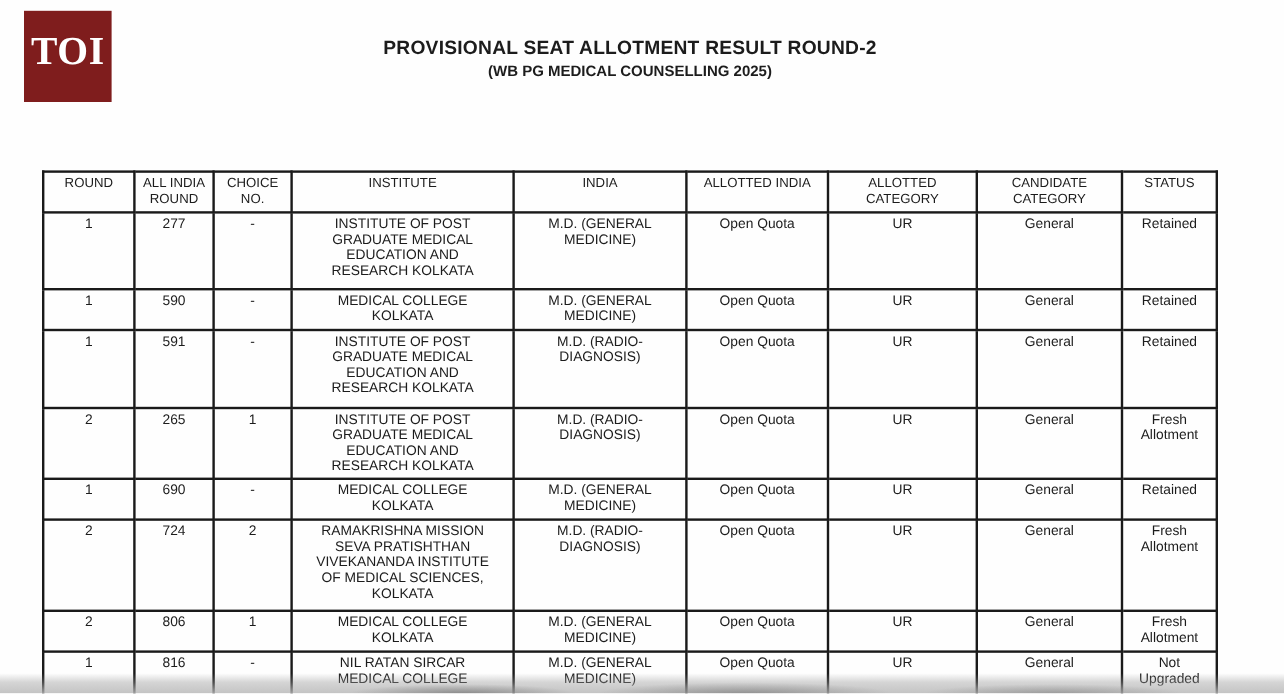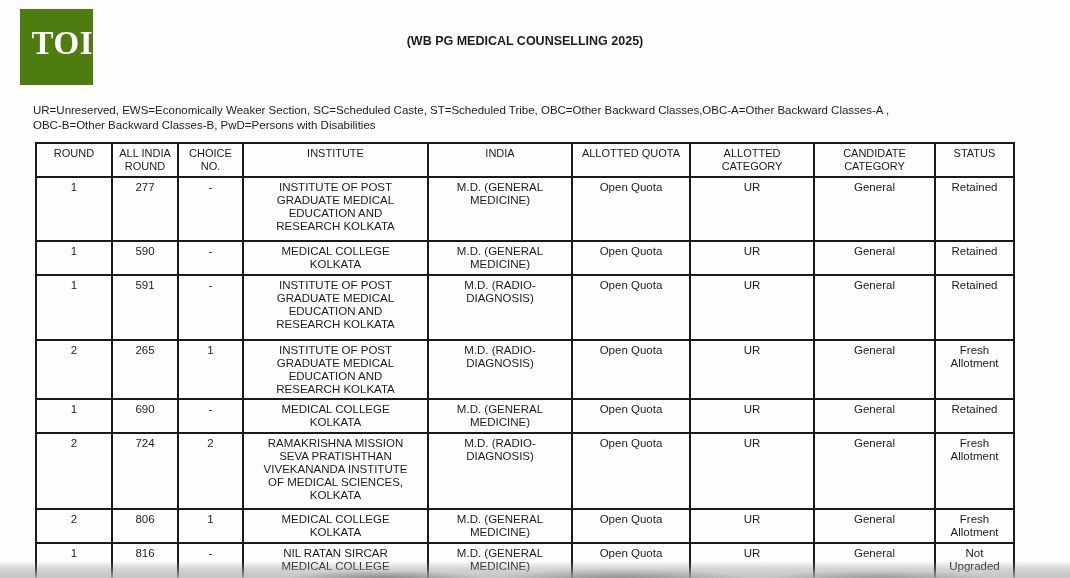--- a/index.html
+++ b/index.html
@@ -63,30 +63,29 @@
       radial-gradient(170px 13px at 58% 100%, rgba(95,95,95,0.50), transparent 72%),
       radial-gradient(150px 11px at 82% 100%, rgba(105,105,105,0.45), transparent 72%),
       linear-gradient(to bottom, rgba(160,160,160,0) 0%, rgba(150,150,150,0.40) 45%, rgba(185,185,185,0.85) 100%);
   }
 </style>
 </head>
 <body>
 
 <div class="page">
 
-  <div class="logo" style="background: #4d7c0f; justify-content: flex-end;">
+  <div class="logo" style="background: #7f1d1d;">
     <span style="color: rgb(255, 255, 255);">TOI</span>
   </div>
 
   <div class="titles">
+    <div class="title">PROVISIONAL SEAT ALLOTMENT RESULT ROUND-2</div>
     <div class="subtitle">(WB PG MEDICAL COUNSELLING 2025)</div>
   </div>
 
-  <div class="legend">UR=Unreserved, EWS=Economically Weaker Section, SC=Scheduled Caste, ST=Scheduled Tribe, OBC=Other Backward Classes,OBC-A=Other Backward Classes-A ,
-OBC-B=Other Backward Classes-B, PwD=Persons with Disabilities</div>
 
   <table class="allotment">
     <colgroup>
       <col class="c0">
         <col class="c1">
         <col class="c2">
         <col class="c3">
         <col class="c4">
       <col class="c5">
         <col class="c6">
@@ -95,21 +94,21 @@
     </colgroup>
     <thead>
       <tr id="header-row">
           <th>ROUND</th>
           <th>ALL INDIA
 ROUND</th>
           <th>CHOICE
 NO.</th>
           <th>INSTITUTE</th>
           <th>INDIA</th>
-          <th>ALLOTTED QUOTA</th>
+          <th>ALLOTTED INDIA</th>
           <th>ALLOTTED
 CATEGORY</th>
           <th>CANDIDATE
 CATEGORY</th>
           <th>STATUS</th>
         </tr>
     </thead>
     <tbody id="table-body">
         <tr>
           <td>1</td>

